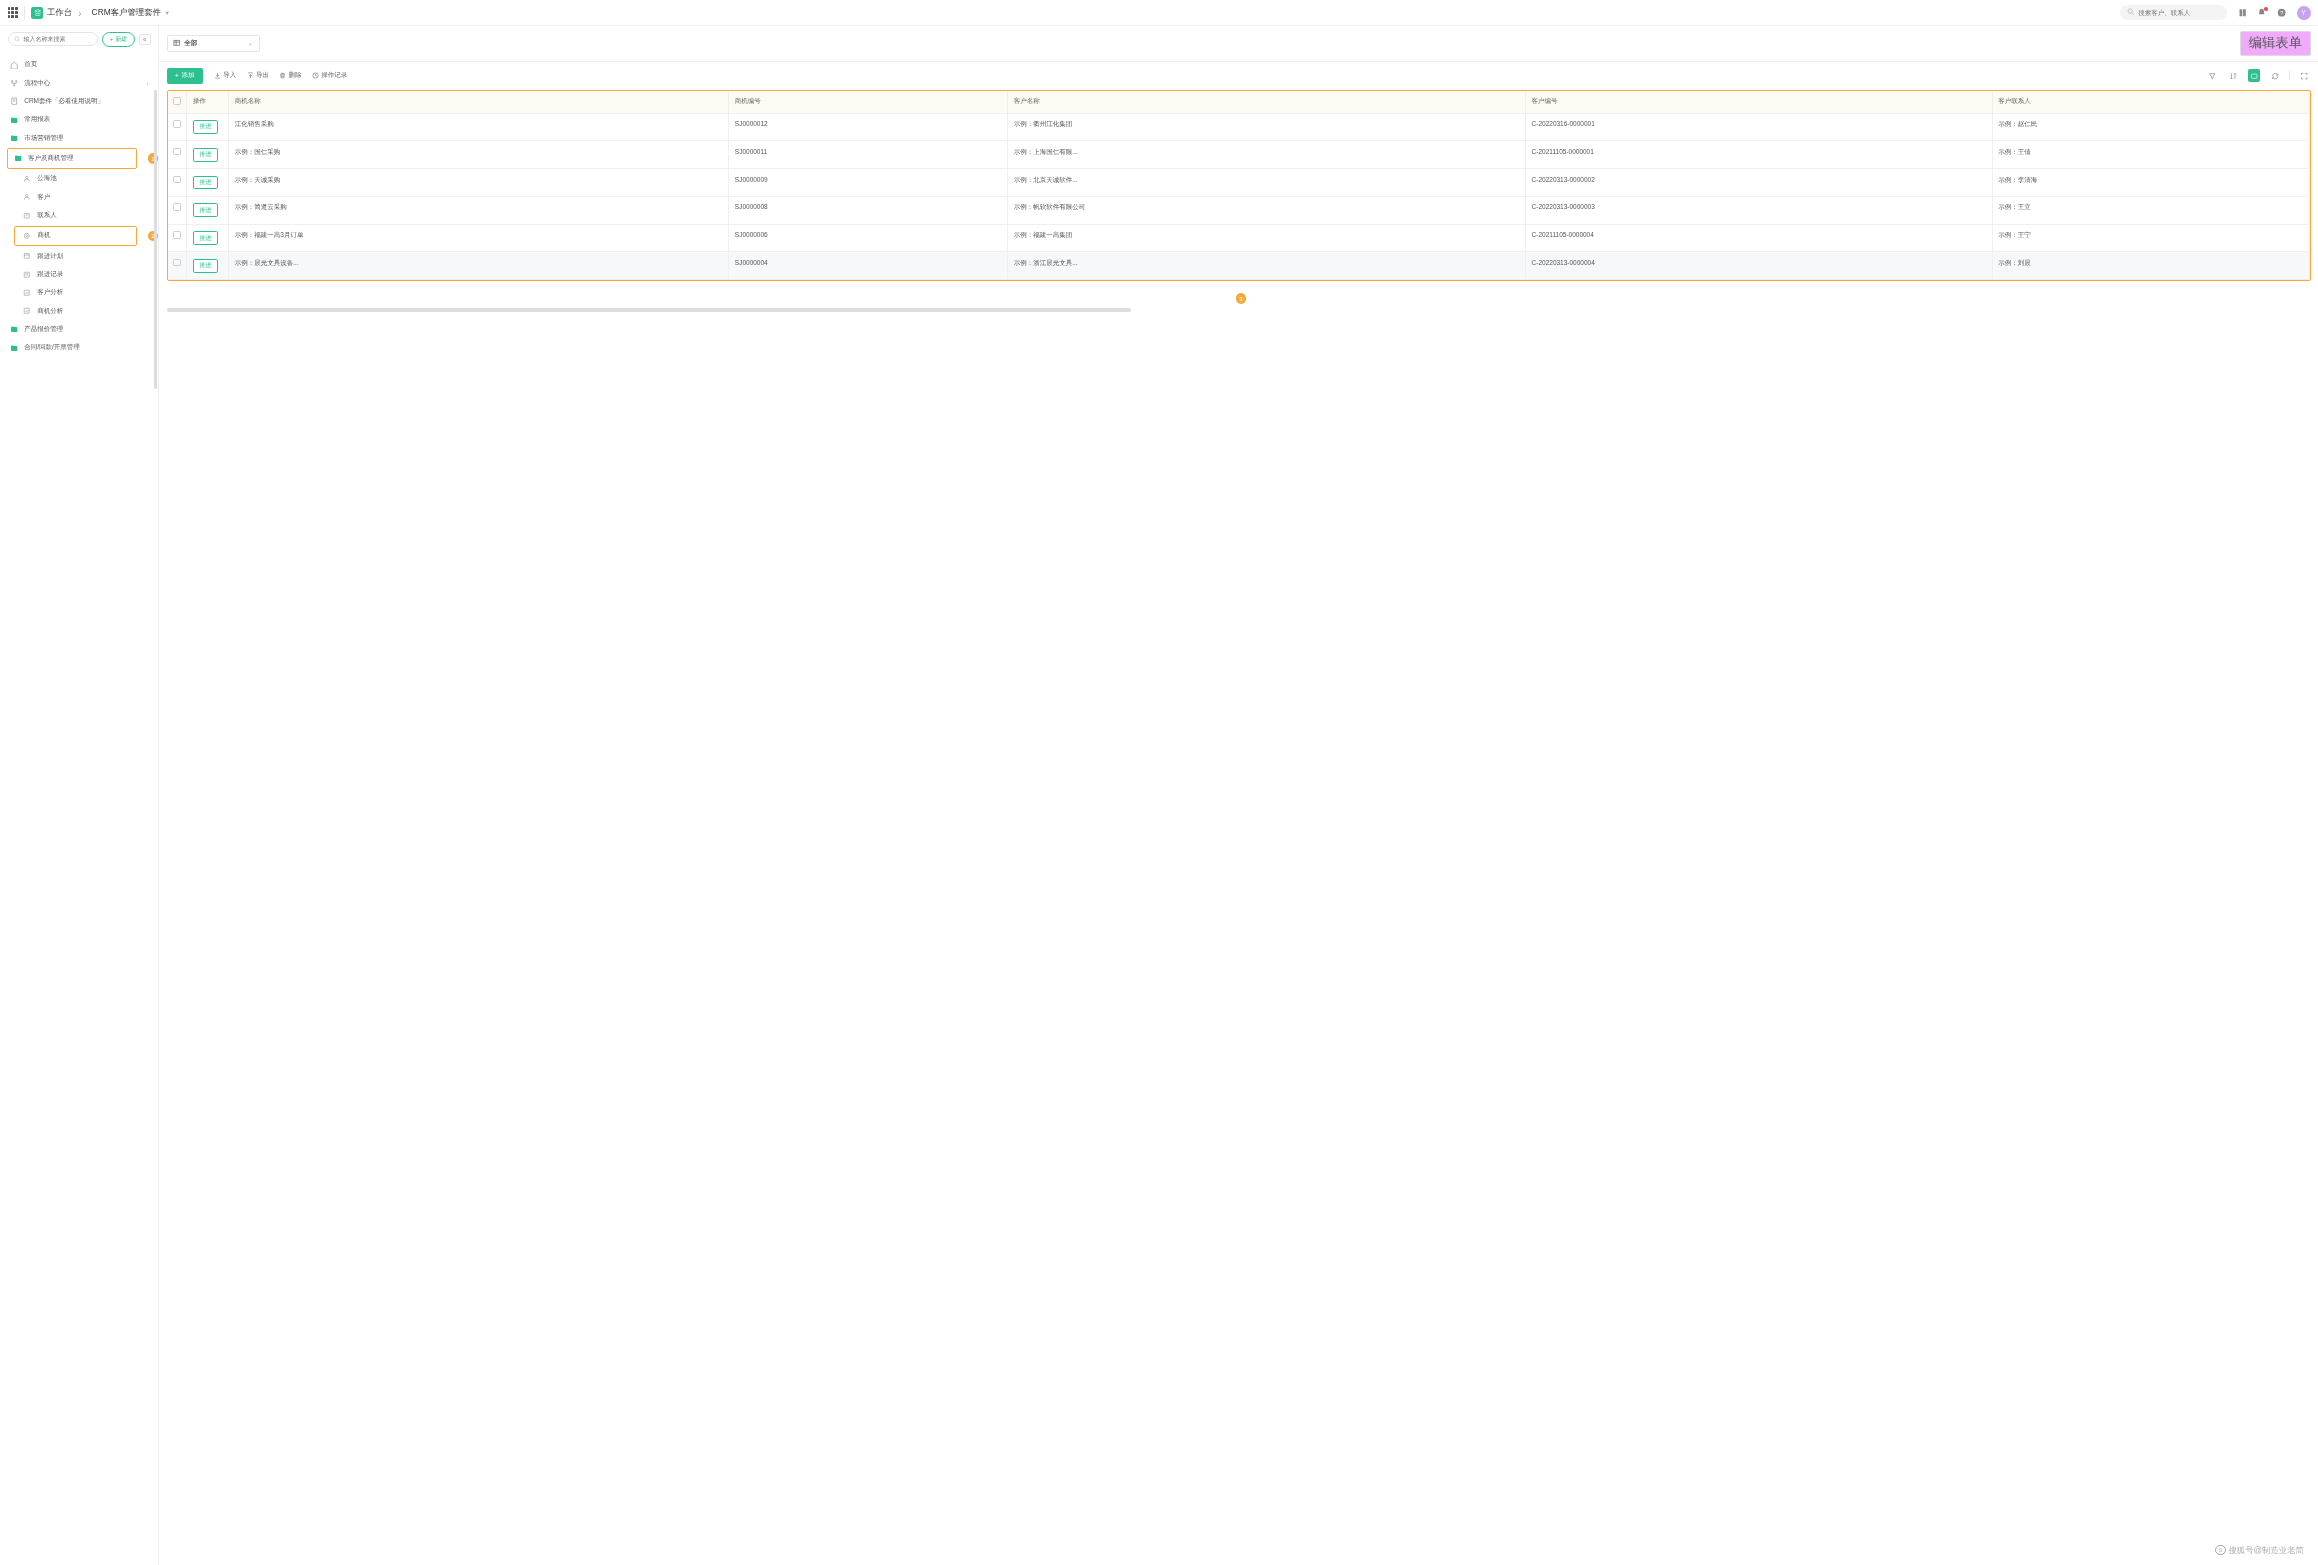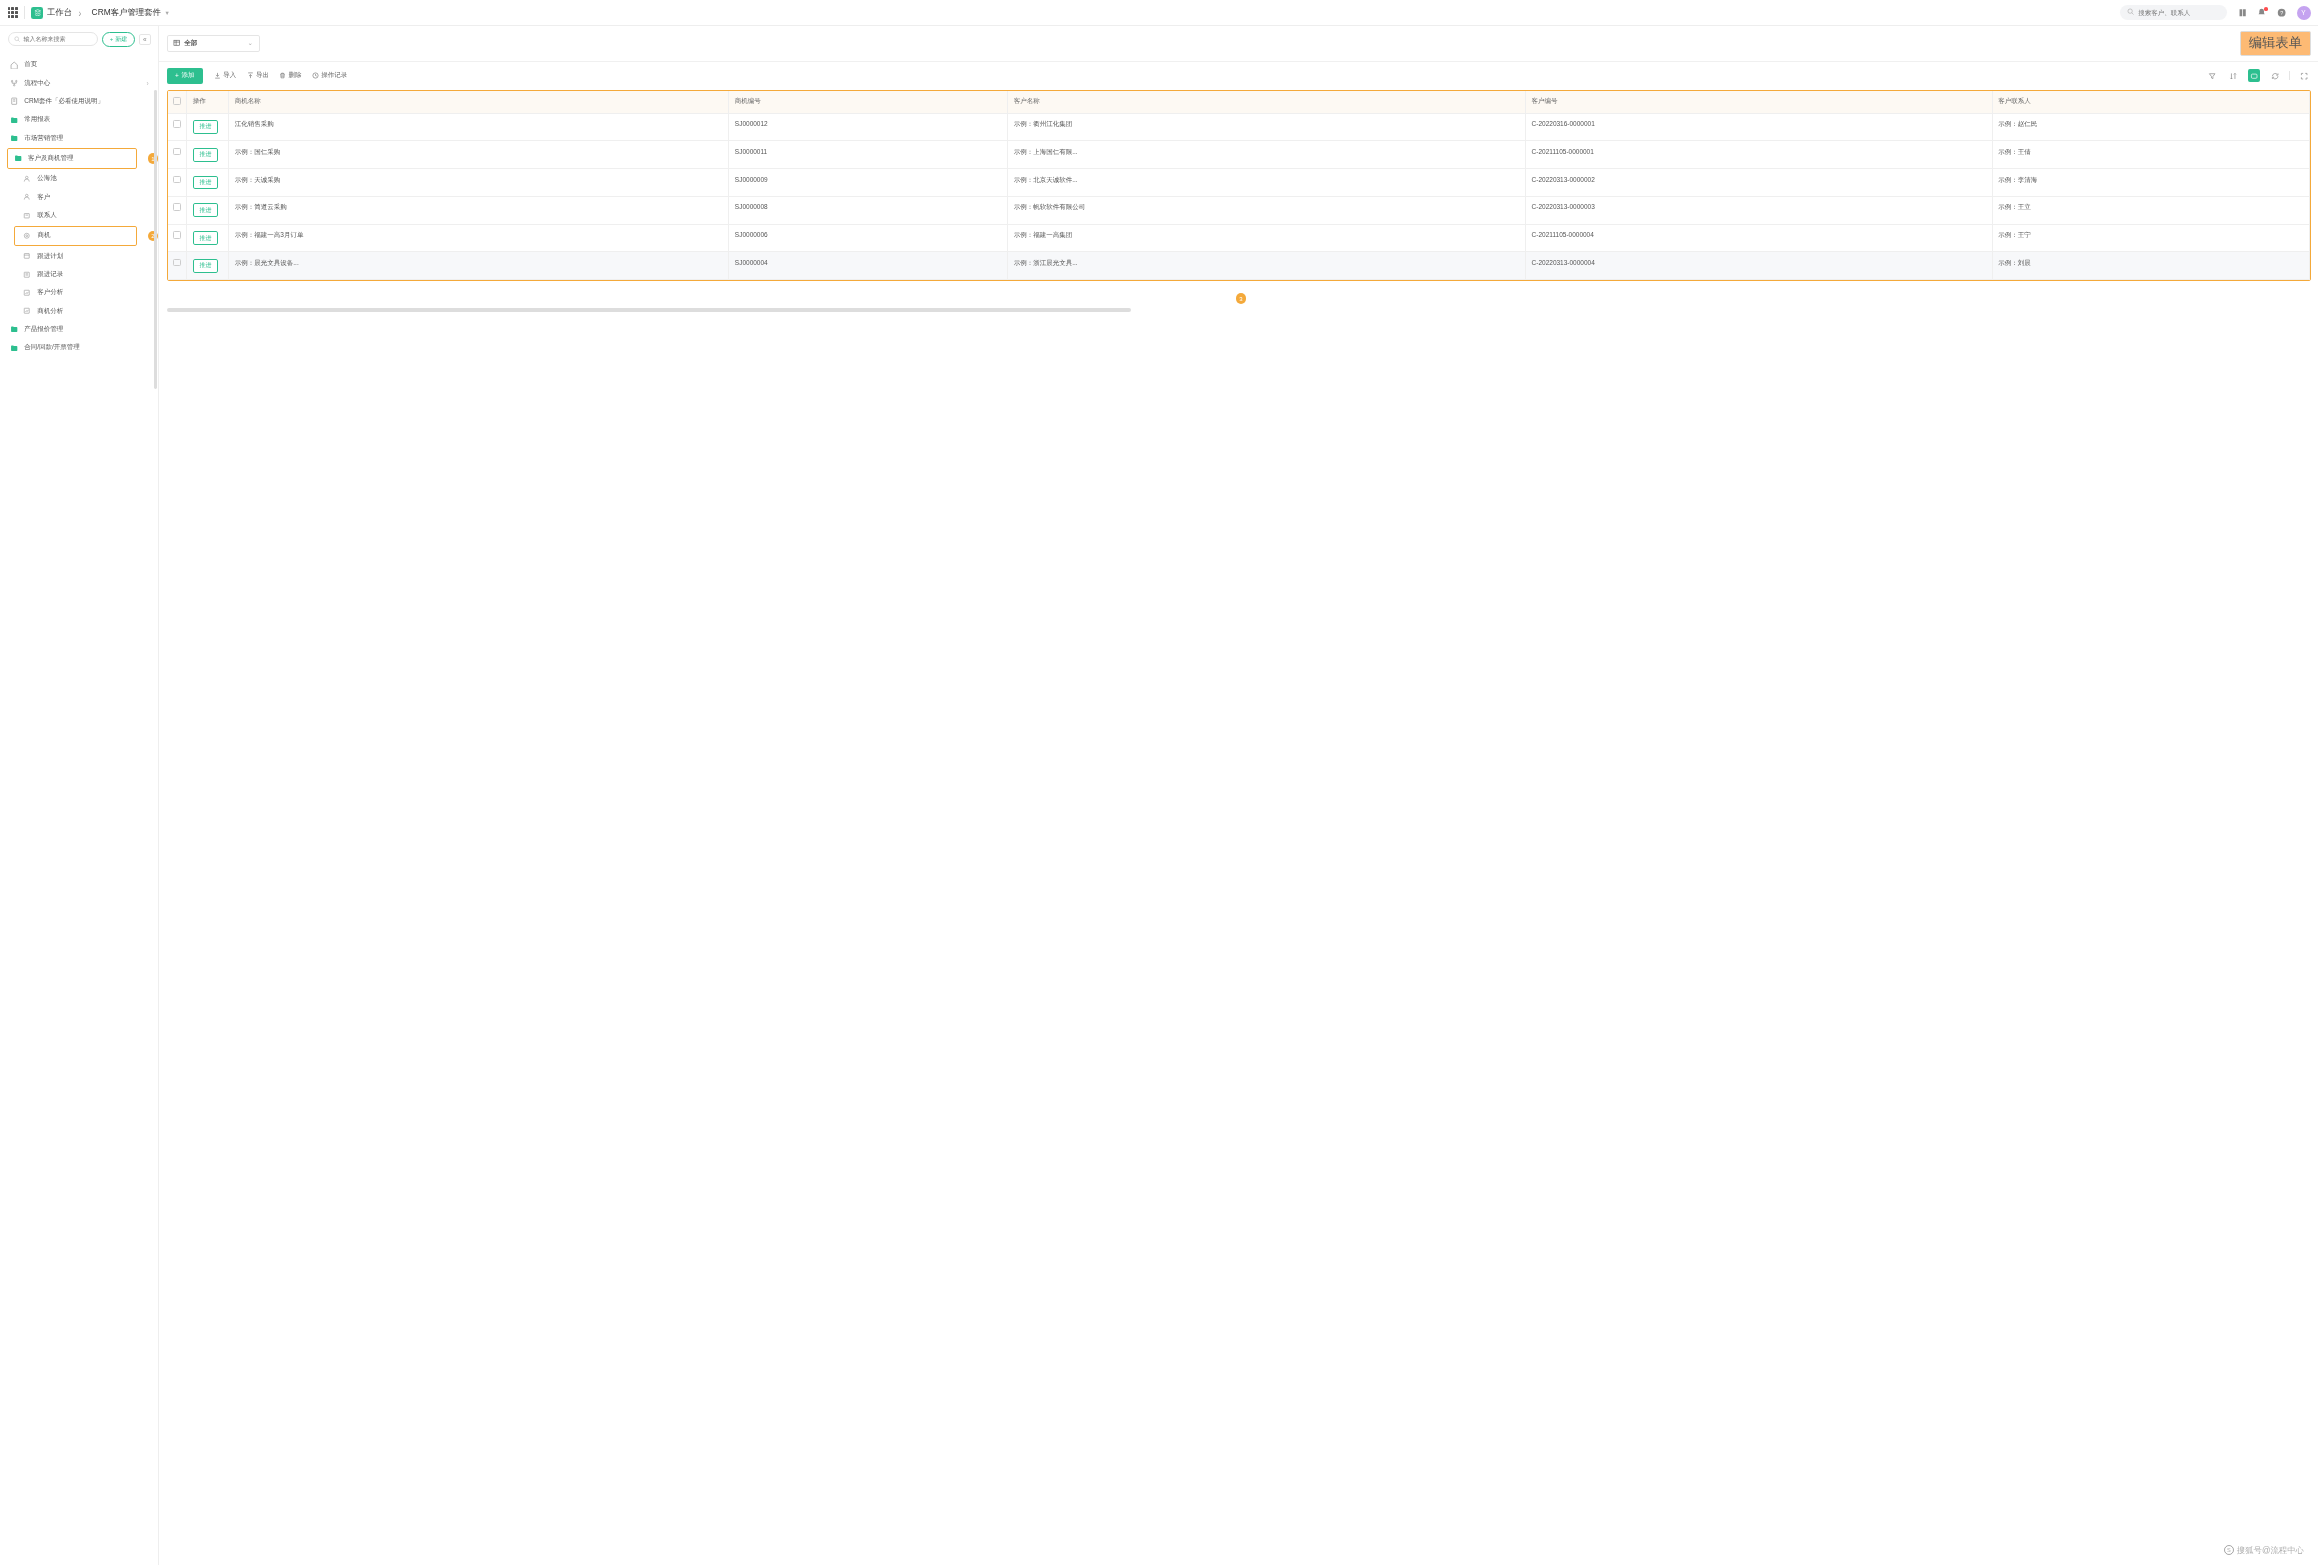--- a/index.html
+++ b/index.html
@@ -47,21 +47,21 @@
 .badge-num { width: 10.3px; height: 10.3px; border-radius: 50%; background: #f4a93a; color: #fff; display: inline-flex; align-items: center; justify-content: center; font-size: 6px; margin-left: 4.7px; flex-shrink: 0; }
 .hl-wrap { display: flex; align-items: center; margin: 0.9px 0; }
 .hl-wrap .nav-highlight { flex: 1; min-width: 0; }
 .scroll-indicator { position: absolute; right: 0.9px; top: 37px; width: 2.8px; height: 299px; background: #ddd; border-radius: 1.4px; }
 
 
 .content { flex: 1; display: flex; flex-direction: column; background: #fff; overflow: hidden; }
 .content-top { padding: 4.7px 7.5px; display: flex; align-items: center; gap: 5.6px; border-bottom: 0.5px solid #f0f0f0; }
 .view-select { border: 0.5px solid #e5e5e5; border-radius: 1.9px; padding: 2.8px 5.6px; display: flex; align-items: center; gap: 4.7px; cursor: pointer; width: 93px; justify-content: space-between; }
 .view-select .l { display: flex; align-items: center; gap: 3.7px; color: #555; }
-.edit-form-btn { border: 0.5px solid #ddd; background: #fdba74; border-radius: 1.9px; padding: 2.8px 7.5px; cursor: pointer; color: #555; }
+.edit-form-btn { border: 0.5px solid #ddd; background: #f0abfc; border-radius: 1.9px; padding: 2.8px 7.5px; cursor: pointer; color: #555; }
 
 .toolbar { padding: 5.6px 7.5px; display: flex; align-items: center; }
 .add-btn { background: #2dbf8f; color: #fff; border: none; border-radius: 1.9px; padding: 3.7px 8.4px; cursor: pointer; font-size: 6.5px; display: flex; align-items: center; gap: 2.8px; }
 .tb-actions { display: flex; gap: 10.3px; margin-left: 11.2px; }
 .tb-act { color: #666; cursor: pointer; display: flex; align-items: center; gap: 2.3px; }
 .tb-right { margin-left: auto; display: flex; align-items: center; gap: 8.4px; }
 .tb-icon { color: #888; cursor: pointer; display: flex; padding: 1.9px; }
 .tb-icon.active { background: #2dbf8f; color: #fff; border-radius: 1.9px; padding: 2.3px; }
 .tb-sep { width: 0.5px; height: 9.3px; background: #e5e5e5; }
 
@@ -469,15 +469,15 @@
     </div>
     <div class="badge-center"><span class="badge-num">3</span></div>
     <div class="hscroll-track">
       <div class="hscroll-thumb"></div>
     </div>
   </div>
 </div>
 
 <div class="watermark">
   <span class="wlogo">S</span>
-    <span>搜狐号@流程中心</span>
+    <span>搜狐号@制造业老简</span>
 </div>
 
 
 </body></html>

